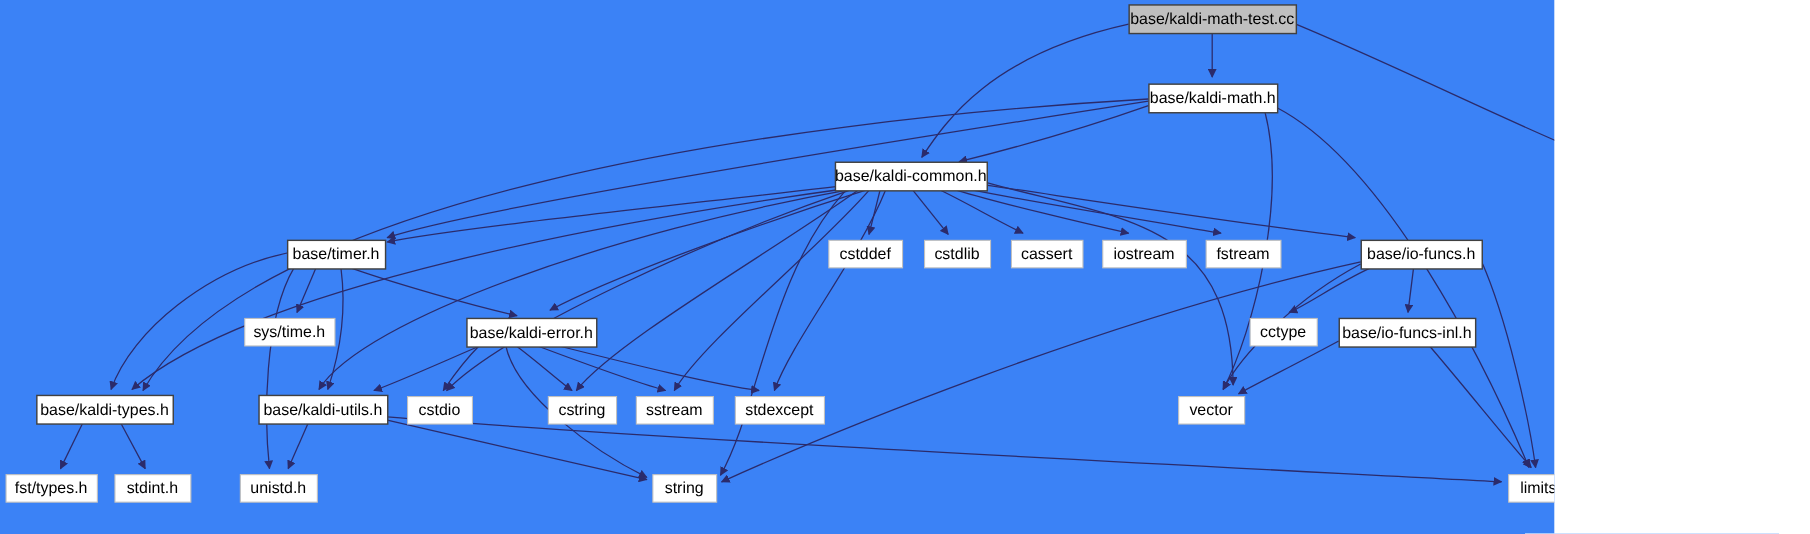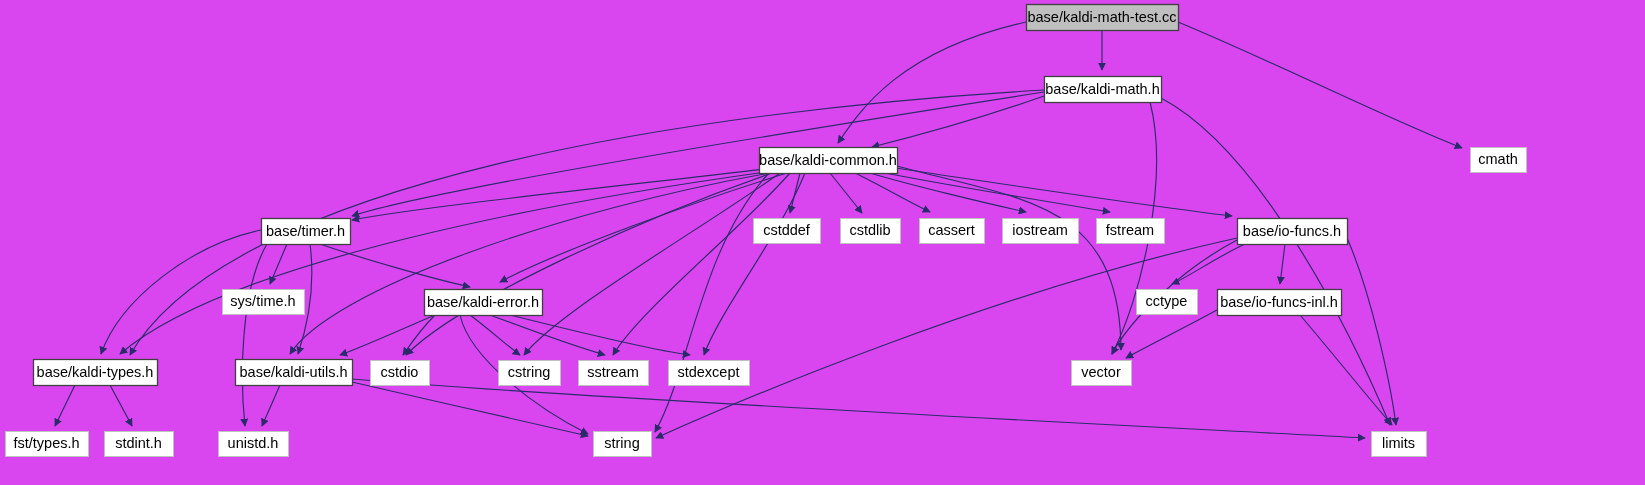--- a/index.html
+++ b/index.html
@@ -2,23 +2,23 @@
 <html><head>
 <meta charset="utf-8">
 <style>
   html, body {
     margin: 0;
     padding: 0;
     background: #ffffff;
   }
   #graph-root {
     position: relative;
-    width: 1645px;
+    width: 1413px;
     height: 485px;
-    background: #d946ef;
+    background: #3b82f6;
     font-family: "Liberation Sans", sans-serif;
     overflow: hidden;
   }
   svg#dep-graph {
     display: block;
     width: 1645px;
     height: 485px;
   }
   .node-box {
     fill: #ffffff;

